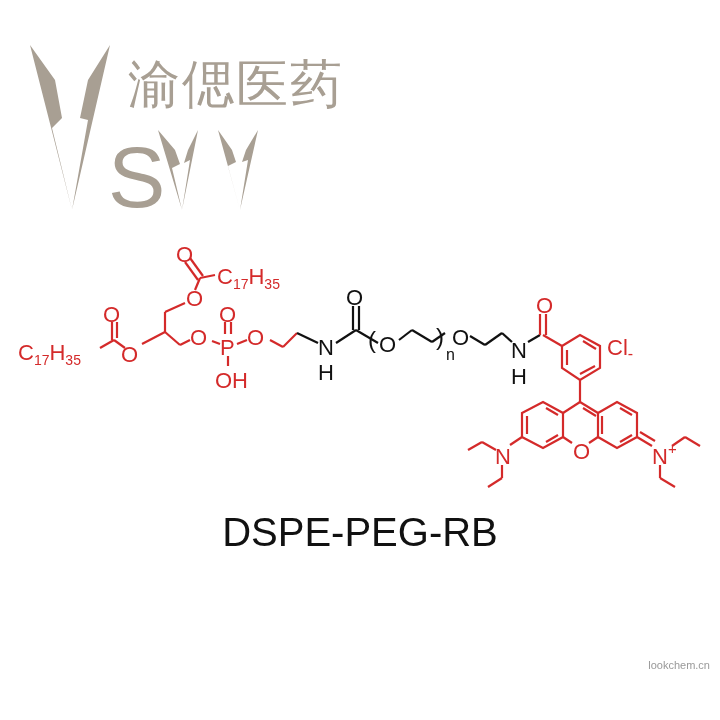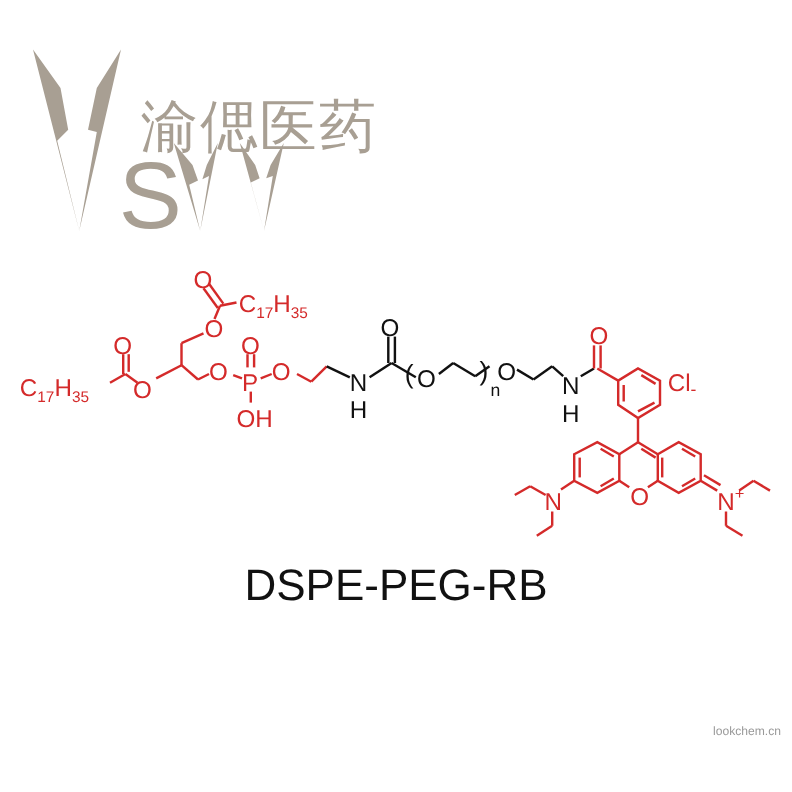--- a/index.html
+++ b/index.html
@@ -1,19 +1,19 @@
 <!DOCTYPE html>
 <html><head>
 <meta charset="utf-8">
 <style>
   html, body { margin:0; padding:0; background:#ffffff; }
   body { width:720px; height:720px; position:relative; overflow:hidden; font-family:"Liberation Sans", sans-serif; }
   #logo { position:absolute; left:0; top:0; width:720px; height:230px; }
   #mol { position:absolute; left:0; top:0; width:720px; height:720px; }
-  .cn { position:absolute; left:128px; top:50px; font-family:Liberation Serif, serif; font-size:52px; color:#a89f93; letter-spacing:2px;margin-top:31px; }
+  .cn { position:absolute; left:128px; top:50px; font-family:Liberation Serif, serif; font-size:52px; color:#a89f93; letter-spacing:2px; }
   .title { position:absolute; left:0; width:720px; top:510px; text-align:center; font-size:40px; color:#111; font-family:"Liberation Sans", sans-serif; }
   .wm { position:absolute; right:10px; top:659px; font-size:11px; color:#999; font-family:"Liberation Sans", sans-serif; }
   svg text { font-family:"Liberation Sans", sans-serif; }
 </style>
 </head>
 <body>
 
 <svg id="logo" viewBox="0 0 720 230">
   <g fill="#a89f93">
     <polygon points="30,45 55,80 62,118 52,128 72,210"></polygon>

